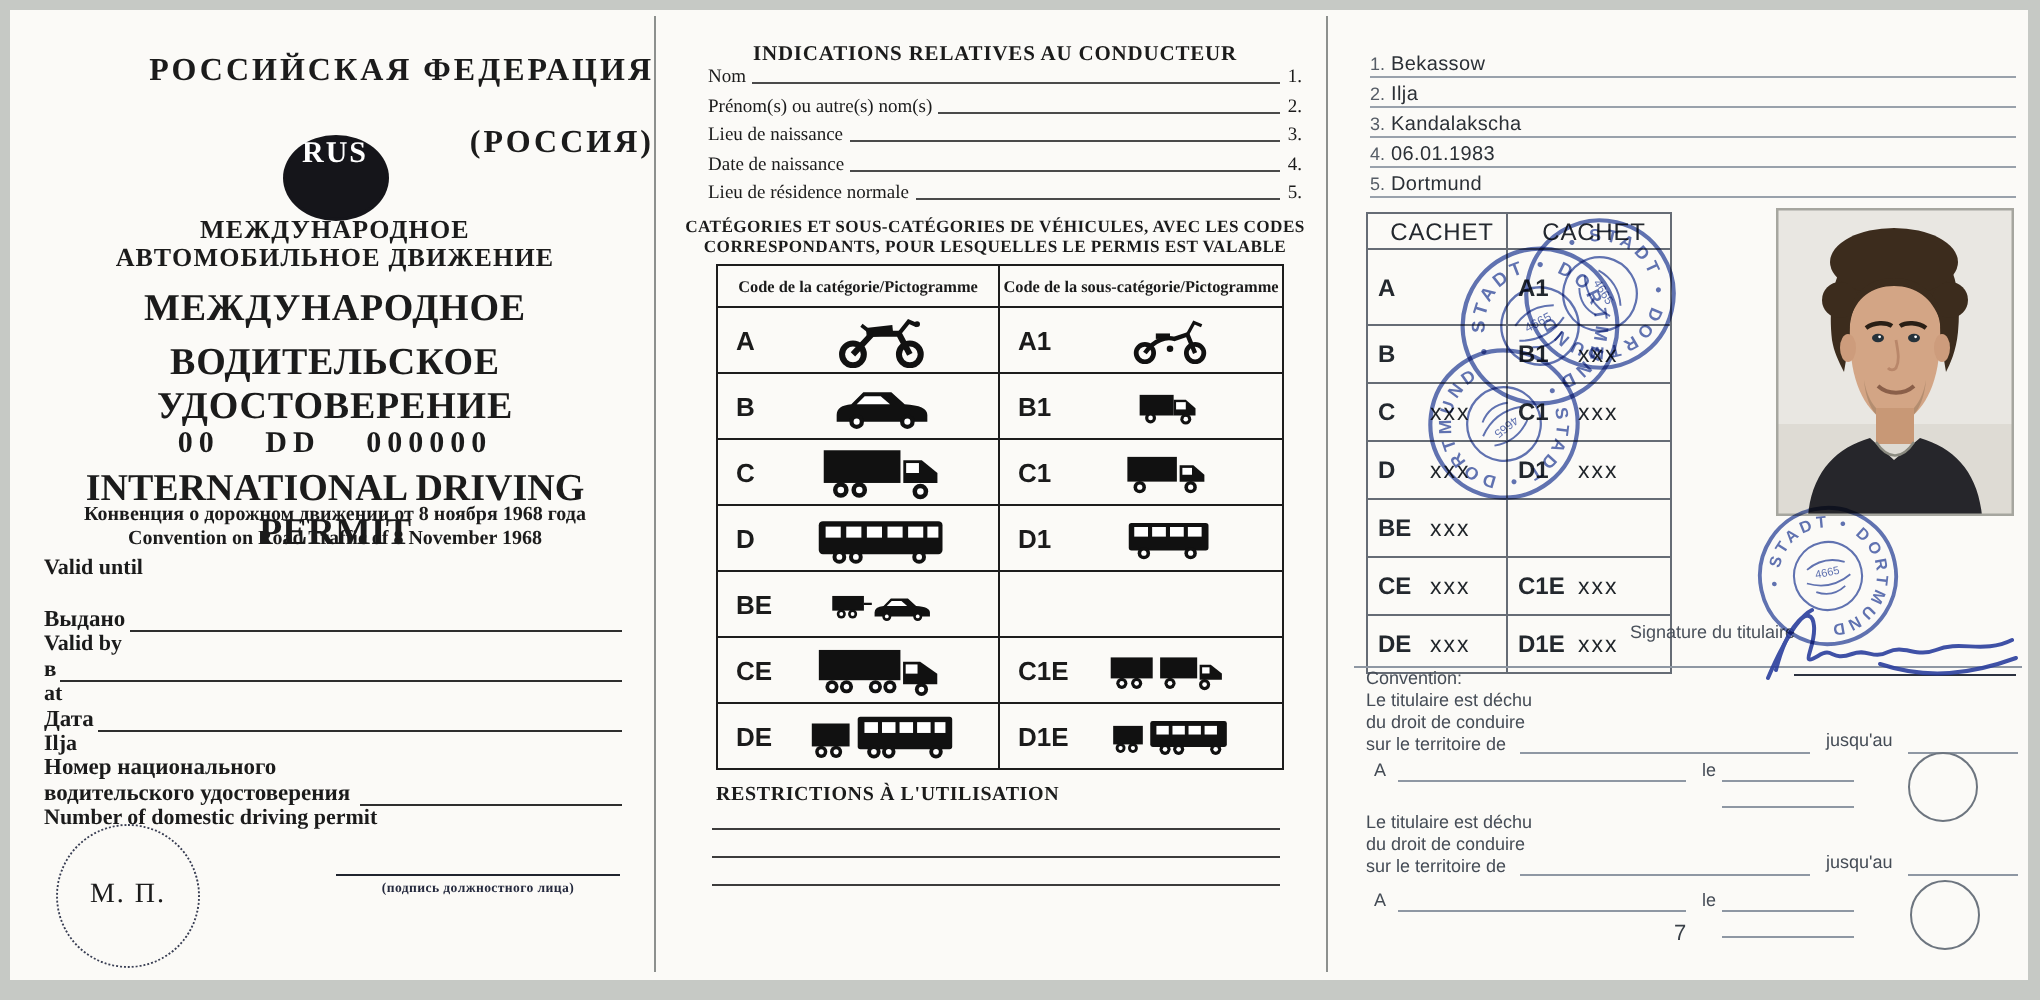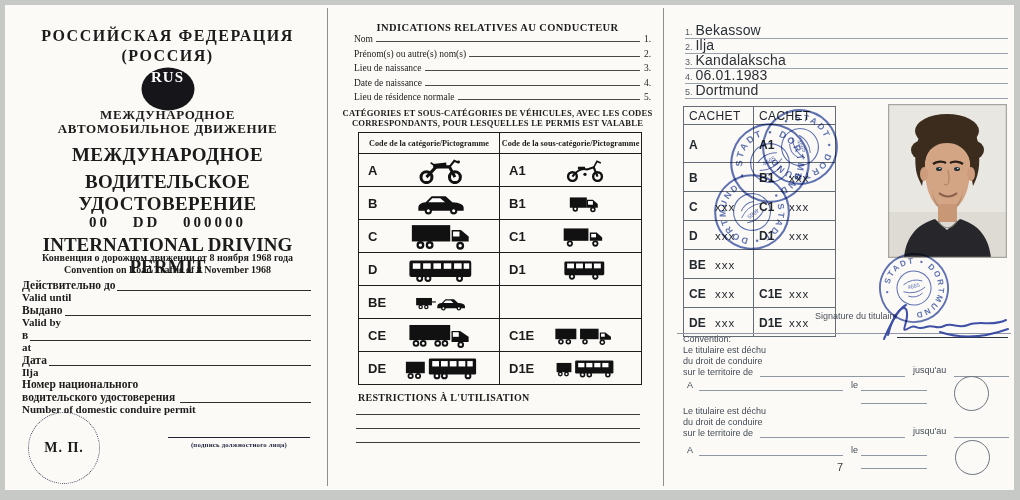--- a/index.html
+++ b/index.html
@@ -10,21 +10,21 @@
     color:#1b1b1b;
     -webkit-font-smoothing:antialiased;
   }
   .sheet{position:absolute;left:5px;top:5px;width:1009px;height:485px;background:#fbfaf7;}
   .fold{position:absolute;top:8px;bottom:14px;width:1px;background:#8d908e;}
   .page{position:absolute;top:0;height:500px;}
   .c{position:absolute;left:0;right:0;text-align:center;}
 
   
   #page-left{left:8px;width:319px;}
-  .ru-head{font-weight:bold;font-size:16px;letter-spacing:1.5px;}
+  .ru-head{font-weight:bold;font-size:16px;letter-spacing:1.5px;text-align:right;}
   .rus-badge{
     position:absolute;left:50%;transform:translateX(-50%);
     width:50px;height:40px;background:#15151a;border-radius:50%;
     display:flex;align-items:flex-start;justify-content:center;
     box-shadow:0 0 0 1.5px #15151a;
   }
   .rus-badge span{color:#fff;font-weight:bold;font-size:15px;letter-spacing:1px;}
   .ru-sub{font-weight:bold;font-size:13px;letter-spacing:.6px;}
   .ru-big{font-weight:bold;font-size:19px;letter-spacing:.4px;}
   .serial{font-weight:bold;font-size:15px;letter-spacing:3px;word-spacing:16px;margin-top:12px;}
@@ -32,21 +32,21 @@
   .conv{font-weight:bold;font-size:10px;}
   .lfield{position:absolute;left:14px;right:16px;}
   .lrow{display:flex;align-items:flex-end;height:13px;}
   .llbl{font-weight:bold;font-size:11.5px;white-space:nowrap;}
   .fill{flex:1;border-bottom:1px solid #2e2e2e;margin-left:2px;height:12px;}
   .lsub{font-weight:bold;font-size:11px;margin-top:0px;}
   .seal-circle{
     position:absolute;left:20px;top:412px;width:70px;height:70px;border-radius:50%;
     border:1.5px dotted #3a3f54;display:flex;align-items:center;justify-content:center;
   }
-  .seal-circle span{font-weight:bold;font-size:14px;letter-spacing:1px;}
+  .seal-circle span{font-weight:normal;font-size:14px;letter-spacing:1px;}
   .sig-line-left{position:absolute;left:160px;top:437px;width:142px;border-top:1.2px solid #20242e;}
   .sig-cap{position:absolute;left:150px;top:441px;width:162px;text-align:center;
     font-weight:bold;font-size:6.8px;color:#252a3e;letter-spacing:.2px;}
 
   
   #page-mid{left:332px;width:331px;}
   .mid-title{font-weight:bold;font-size:10.5px;letter-spacing:.4px;}
   .mfield{position:absolute;left:22px;right:12px;display:flex;align-items:flex-end;height:14px;}
   .mlbl{font-size:9.5px;white-space:nowrap;}
   .mfill{flex:1;border-bottom:1px solid #4a4a4a;margin:0 4px 2px 3px;height:10px;}
@@ -61,25 +61,25 @@
   .code2{width:36px;}
   .icon-wrap{flex:1;display:flex;justify-content:center;align-items:center;padding-right:16px;}
   .restr{position:absolute;left:26px;top:392px;font-weight:bold;font-size:10px;letter-spacing:.3px;}
   .blank-line{position:absolute;left:24px;width:284px;border-bottom:1.3px solid #3c3c3c;height:0;}
 
   
   #page-right{left:665px;width:350px;font-family:"Liberation Sans",sans-serif;color:#2e333a;}
   .rfield{position:absolute;left:20px;right:7px;height:15px;border-bottom:1px solid #99a1ab;
     display:flex;align-items:flex-end;}
   .rnum{font-size:9px;color:#565d66;margin-right:3px;padding-bottom:1px;}
-  .rval{font-size:14px;color:#2b3036;letter-spacing:.2px;}
+  .rval{font-size:10px;color:#2b3036;letter-spacing:.2px;}
   table.cachet{position:absolute;left:18px;top:106px;width:140px;border-collapse:collapse;table-layout:fixed;
     font-family:"Liberation Sans",sans-serif;}
   table.cachet th,table.cachet td{border:1px solid #666c75;padding:0 0 0 5px;text-align:left;vertical-align:middle;}
-  table.cachet th{height:17px;font-size:12px;font-weight:normal;letter-spacing:.4px;color:#23282e;}
+  table.cachet th{height:17px;font-size:12px;font-weight:normal;letter-spacing:.4px;color:#23282e;text-align:center;}
   table.cachet td{height:28px;}
   table.cachet td.rowA{height:37px;}
   .ccode{font-weight:bold;font-size:12px;color:#23282e;display:inline-block;min-width:26px;}
   .ccode2{min-width:30px;}
   .cxxx{font-size:11.5px;letter-spacing:1px;color:#1f2429;}
   .photo{position:absolute;left:223px;top:104px;width:119px;height:154px;}
   .stamp{position:absolute;opacity:.82;mix-blend-mode:multiply;pointer-events:none;}
   .sig-label{position:absolute;left:150px;top:311px;font-size:9px;color:#4a515b;}
   .sig-underline{position:absolute;left:232px;top:337px;width:111px;border-top:1.2px solid #2c3240;}
   .sig-script{position:absolute;left:215px;top:297px;}
@@ -91,38 +91,34 @@
 </style>
 </head>
 <body>
 
 <div class="sheet"></div>
 <div class="fold" style="left:327px"></div>
 <div class="fold" style="left:663px"></div>
 
 <div class="page" id="page-left">
   <div class="c ru-head" style="top:27px">РОССИЙСКАЯ ФЕДЕРАЦИЯ</div>
-  <div class="c ru-head" style="top:47px">(РОССИЯ)</div>
+  <div class="c ru-head" style="top:63px">(РОССИЯ)</div>
   <div class="rus-badge" style="top:69px">
     <span>RUS</span>
   </div>
   <div class="c ru-sub" style="top:107px">МЕЖДУНАРОДНОЕ</div>
   <div class="c ru-sub" style="top:121px">АВТОМОБИЛЬНОЕ ДВИЖЕНИЕ</div>
   <div class="c ru-big" style="top:144px">МЕЖДУНАРОДНОЕ</div>
   <div class="c ru-big" style="top:171px">ВОДИТЕЛЬСКОЕ УДОСТОВЕРЕНИЕ</div>
   <div class="c serial" style="top:202px">00 DD 000000</div>
   <div class="c en-big" style="top:234px">INTERNATIONAL DRIVING PERMIT</div>
   <div class="c conv" style="top:252px">Конвенция о дорожном движении от 8 ноября 1968 года</div>
   <div class="c conv" style="top:264px">Convention on Road Traffic of 8 November 1968</div>
   <div id="left-fields">
       <div class="lfield" style="top: 278px;">
-        <div class="lrow">
-          <span class="llbl">Действительно до</span>
-          <span class="fill"></span>
-        </div>
                        <div class="lsub">Valid until</div>
       </div>
       <div class="lfield" style="top: 303px;">
         <div class="lrow">
           <span class="llbl">Выдано</span>
           <span class="fill"></span>
         </div>
                        <div class="lsub">Valid by</div>
       </div>
       <div class="lfield" style="top: 328px;">
@@ -138,21 +134,21 @@
           <span class="fill"></span>
         </div>
                        <div class="lsub">Ilja</div>
       </div>
       <div class="lfield" style="top: 378px;">
         <div class="llbl">Номер национального</div>
                        <div class="lrow">
           <span class="llbl">водительского удостоверения&nbsp;</span>
           <span class="fill"></span>
         </div>
-                       <div class="lsub">Number of domestic conduire permit</div>
+                       <div class="lsub">Number of domestic driving permit</div>
       </div>
     </div>
   <div class="seal-circle">
     <span>М. П.</span>
   </div>
   <div class="sig-line-left"></div>
   <div class="sig-cap">(подпись должностного лица)</div>
 </div>
 
 <div class="page" id="page-mid">

